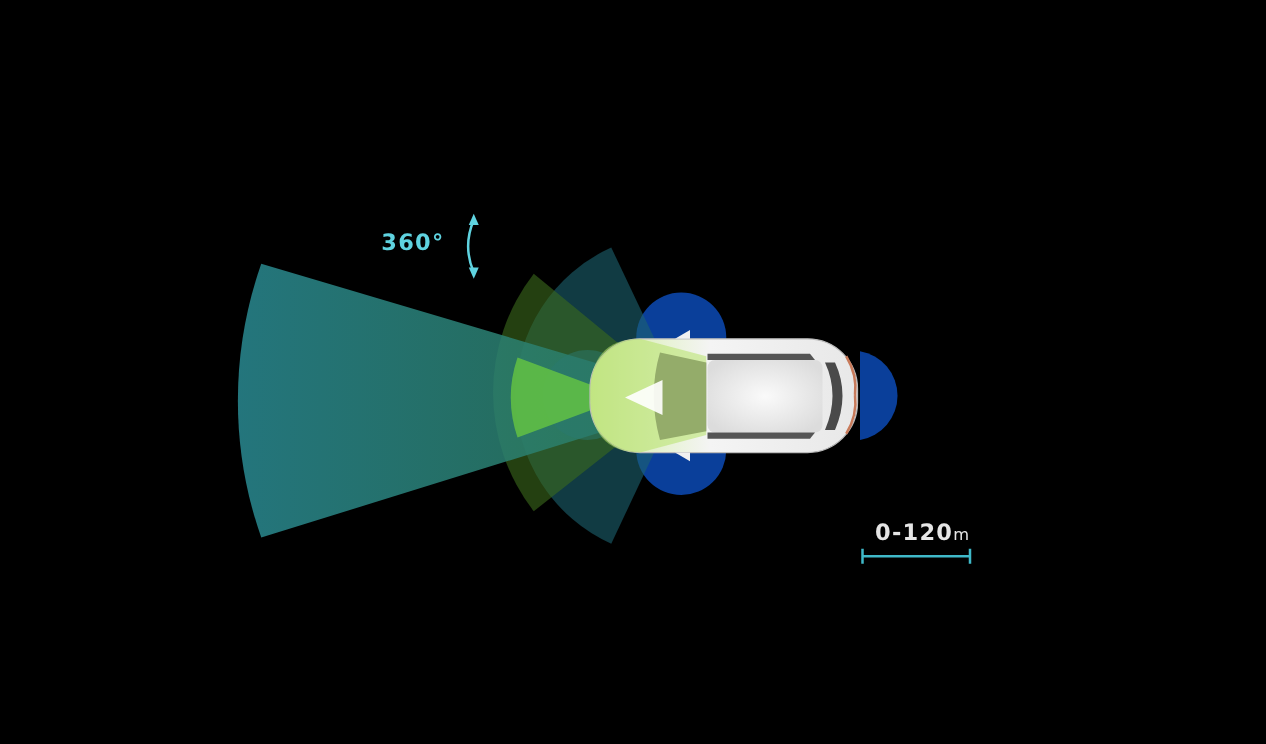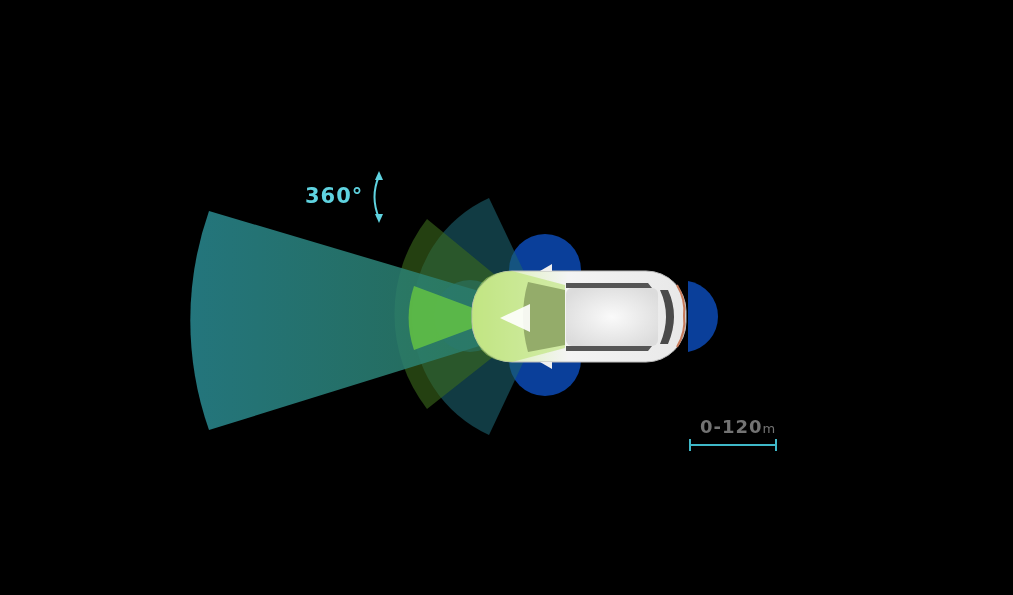--- a/index.html
+++ b/index.html
@@ -1,19 +1,19 @@
 <!DOCTYPE html>
 <html><head>
 <meta charset="utf-8">
 <style>
   html, body { margin:0; padding:0; background:#000; }
   body { width:1013px; height:595px; position:relative; overflow:hidden; font-family:"DejaVu Sans", sans-serif; }
   #stage { position:absolute; left:0; top:0; width:1013px; height:595px; }
-  .label-360 { position:absolute; left:305px; top:184px; font-size:21px; font-weight:bold; color:#5fd3e0; letter-spacing:1px; }
-  .label-range { position:absolute; left:700px; top:416px; font-size:18px; font-weight:bold; color:#737373; letter-spacing:1px; }
+  .label-360 { position:absolute; left:305px; top:184px; font-size:18px; font-weight:bold; color:#5fd3e0; letter-spacing:1px; }
+  .label-range { position:absolute; left:700px; top:416px; font-size:18px; font-weight:bold; color:#e5e5e5; letter-spacing:1px; }
   .label-range .unit { font-size:13px; font-weight:normal; }
 </style>
 </head>
 <body>
 
 <svg id="stage" viewBox="0 0 1013 595" xmlns="http://www.w3.org/2000/svg">
   <defs>
     <linearGradient id="longGrad" x1="0" y1="0" x2="1" y2="0">
       <stop offset="0" stop-color="#2a8a92"></stop>
       <stop offset="1" stop-color="#2c7a5a"></stop>

